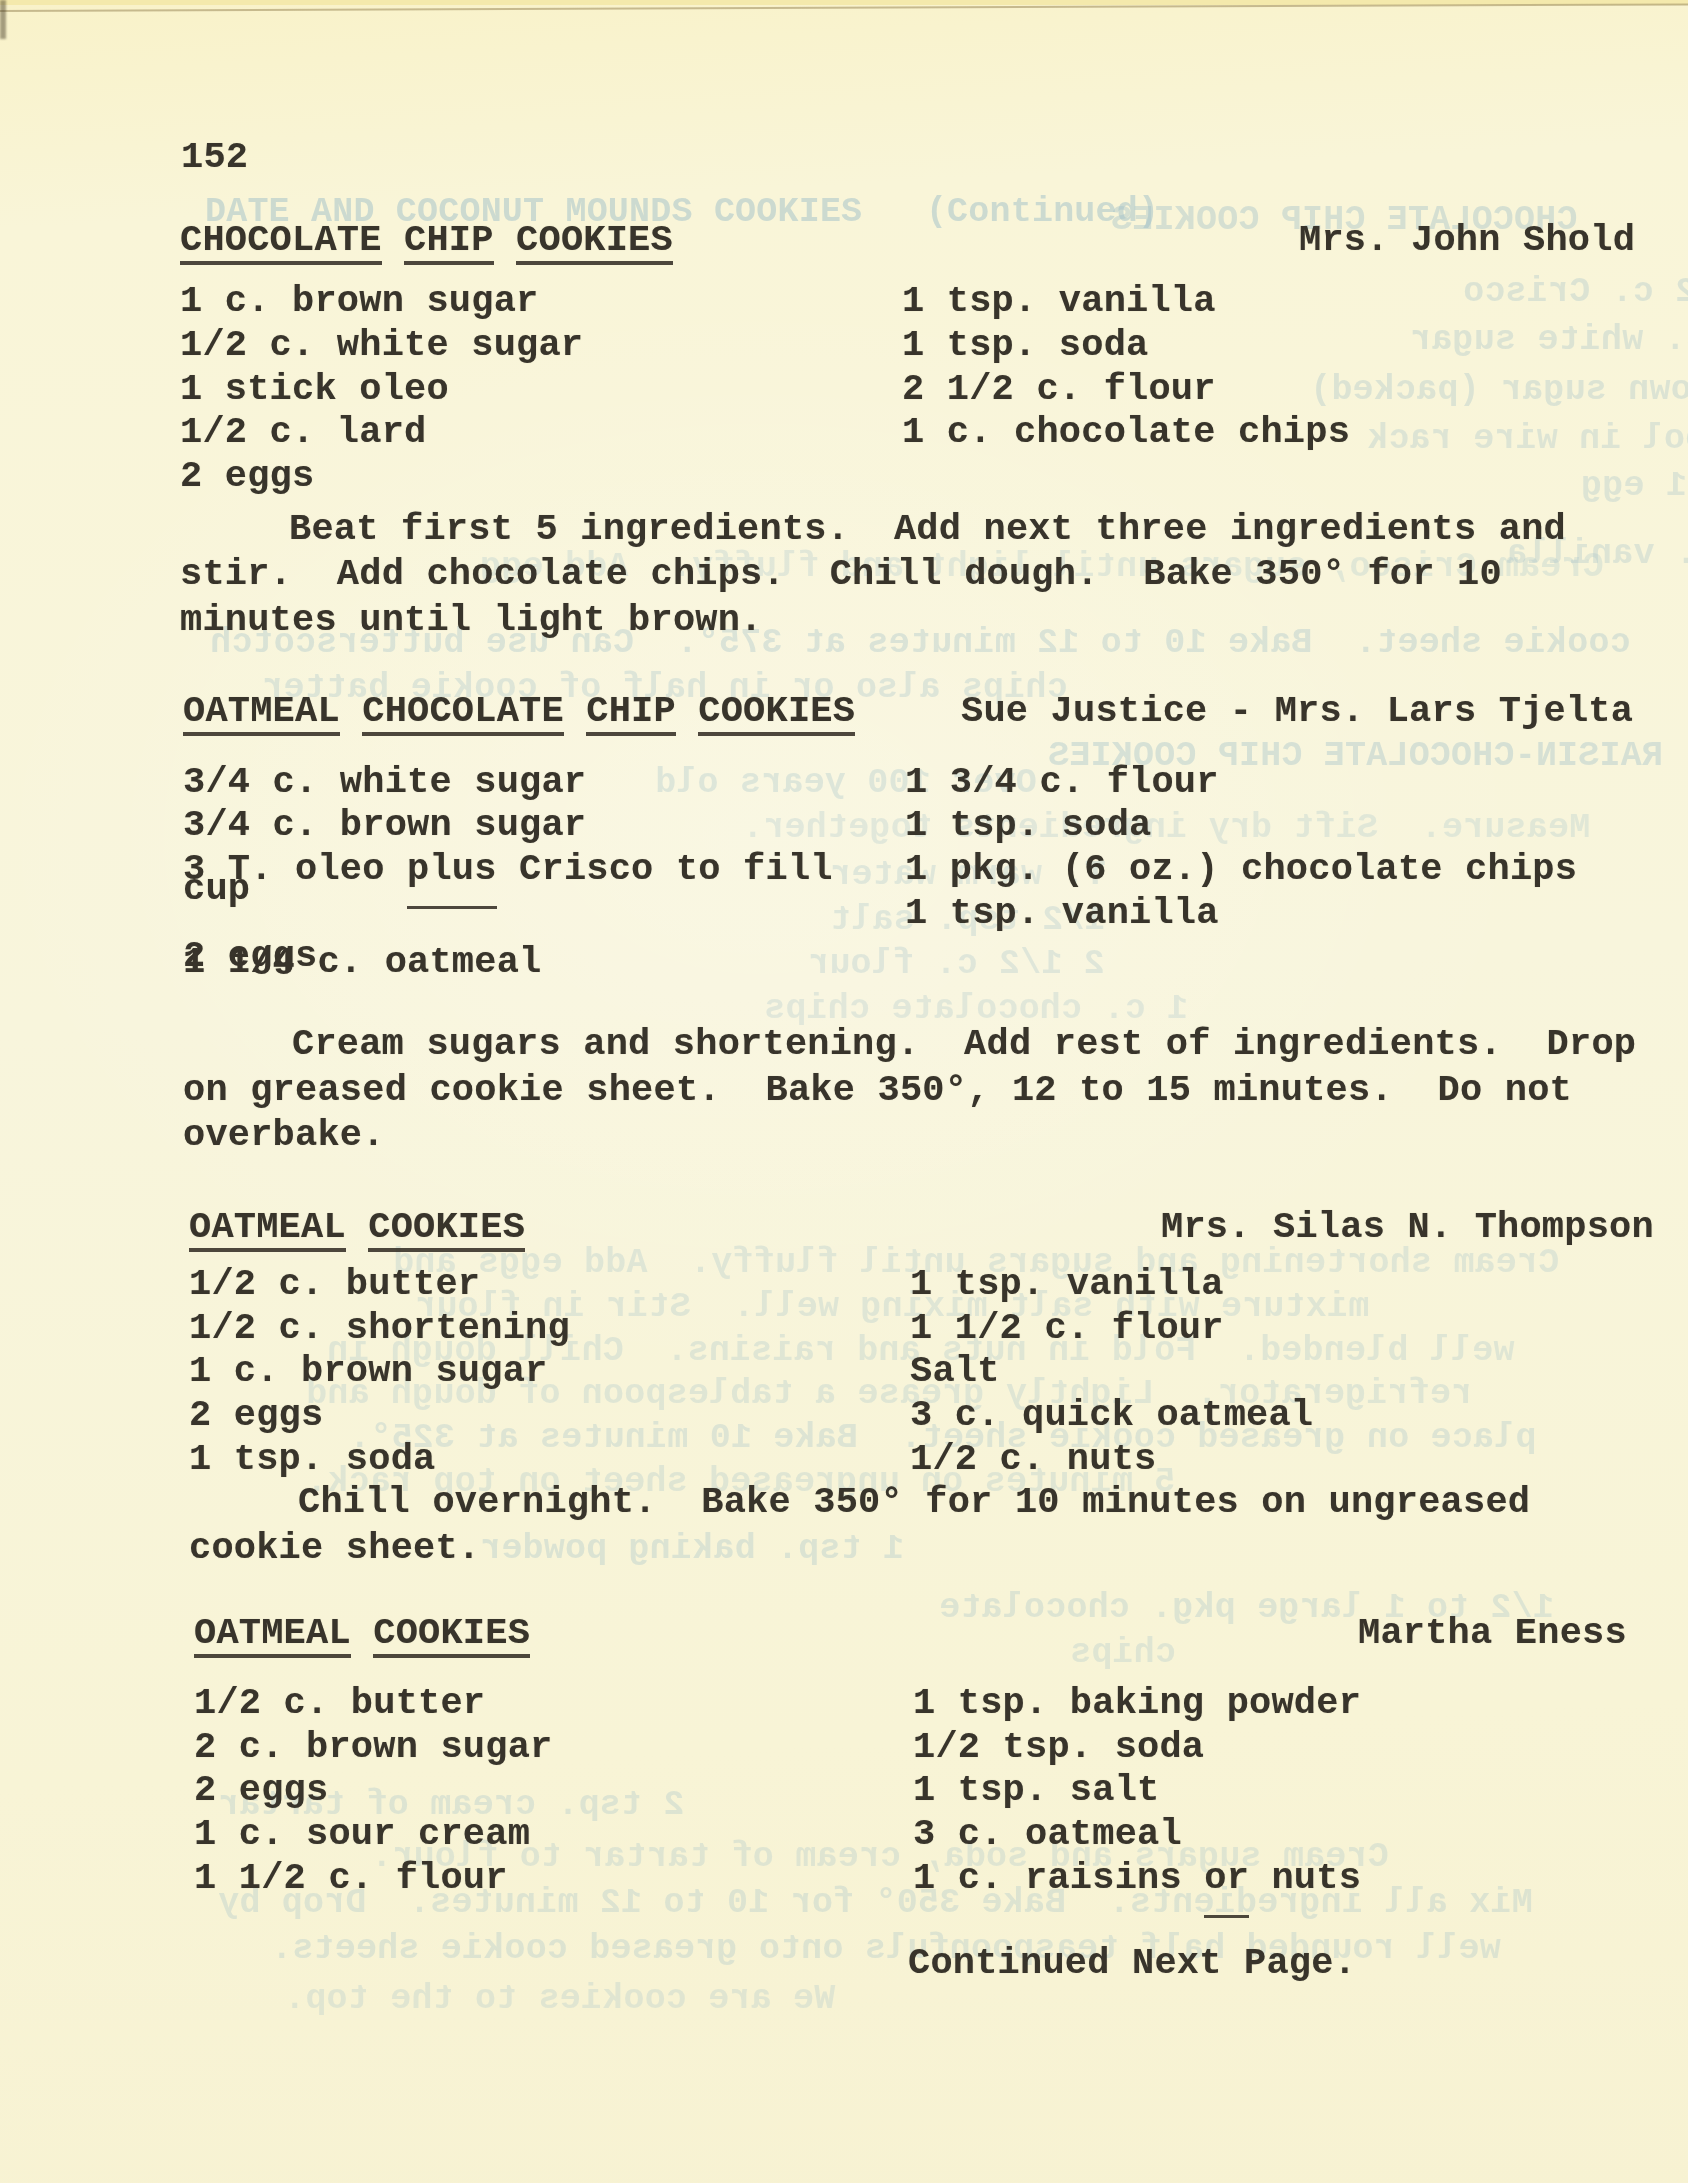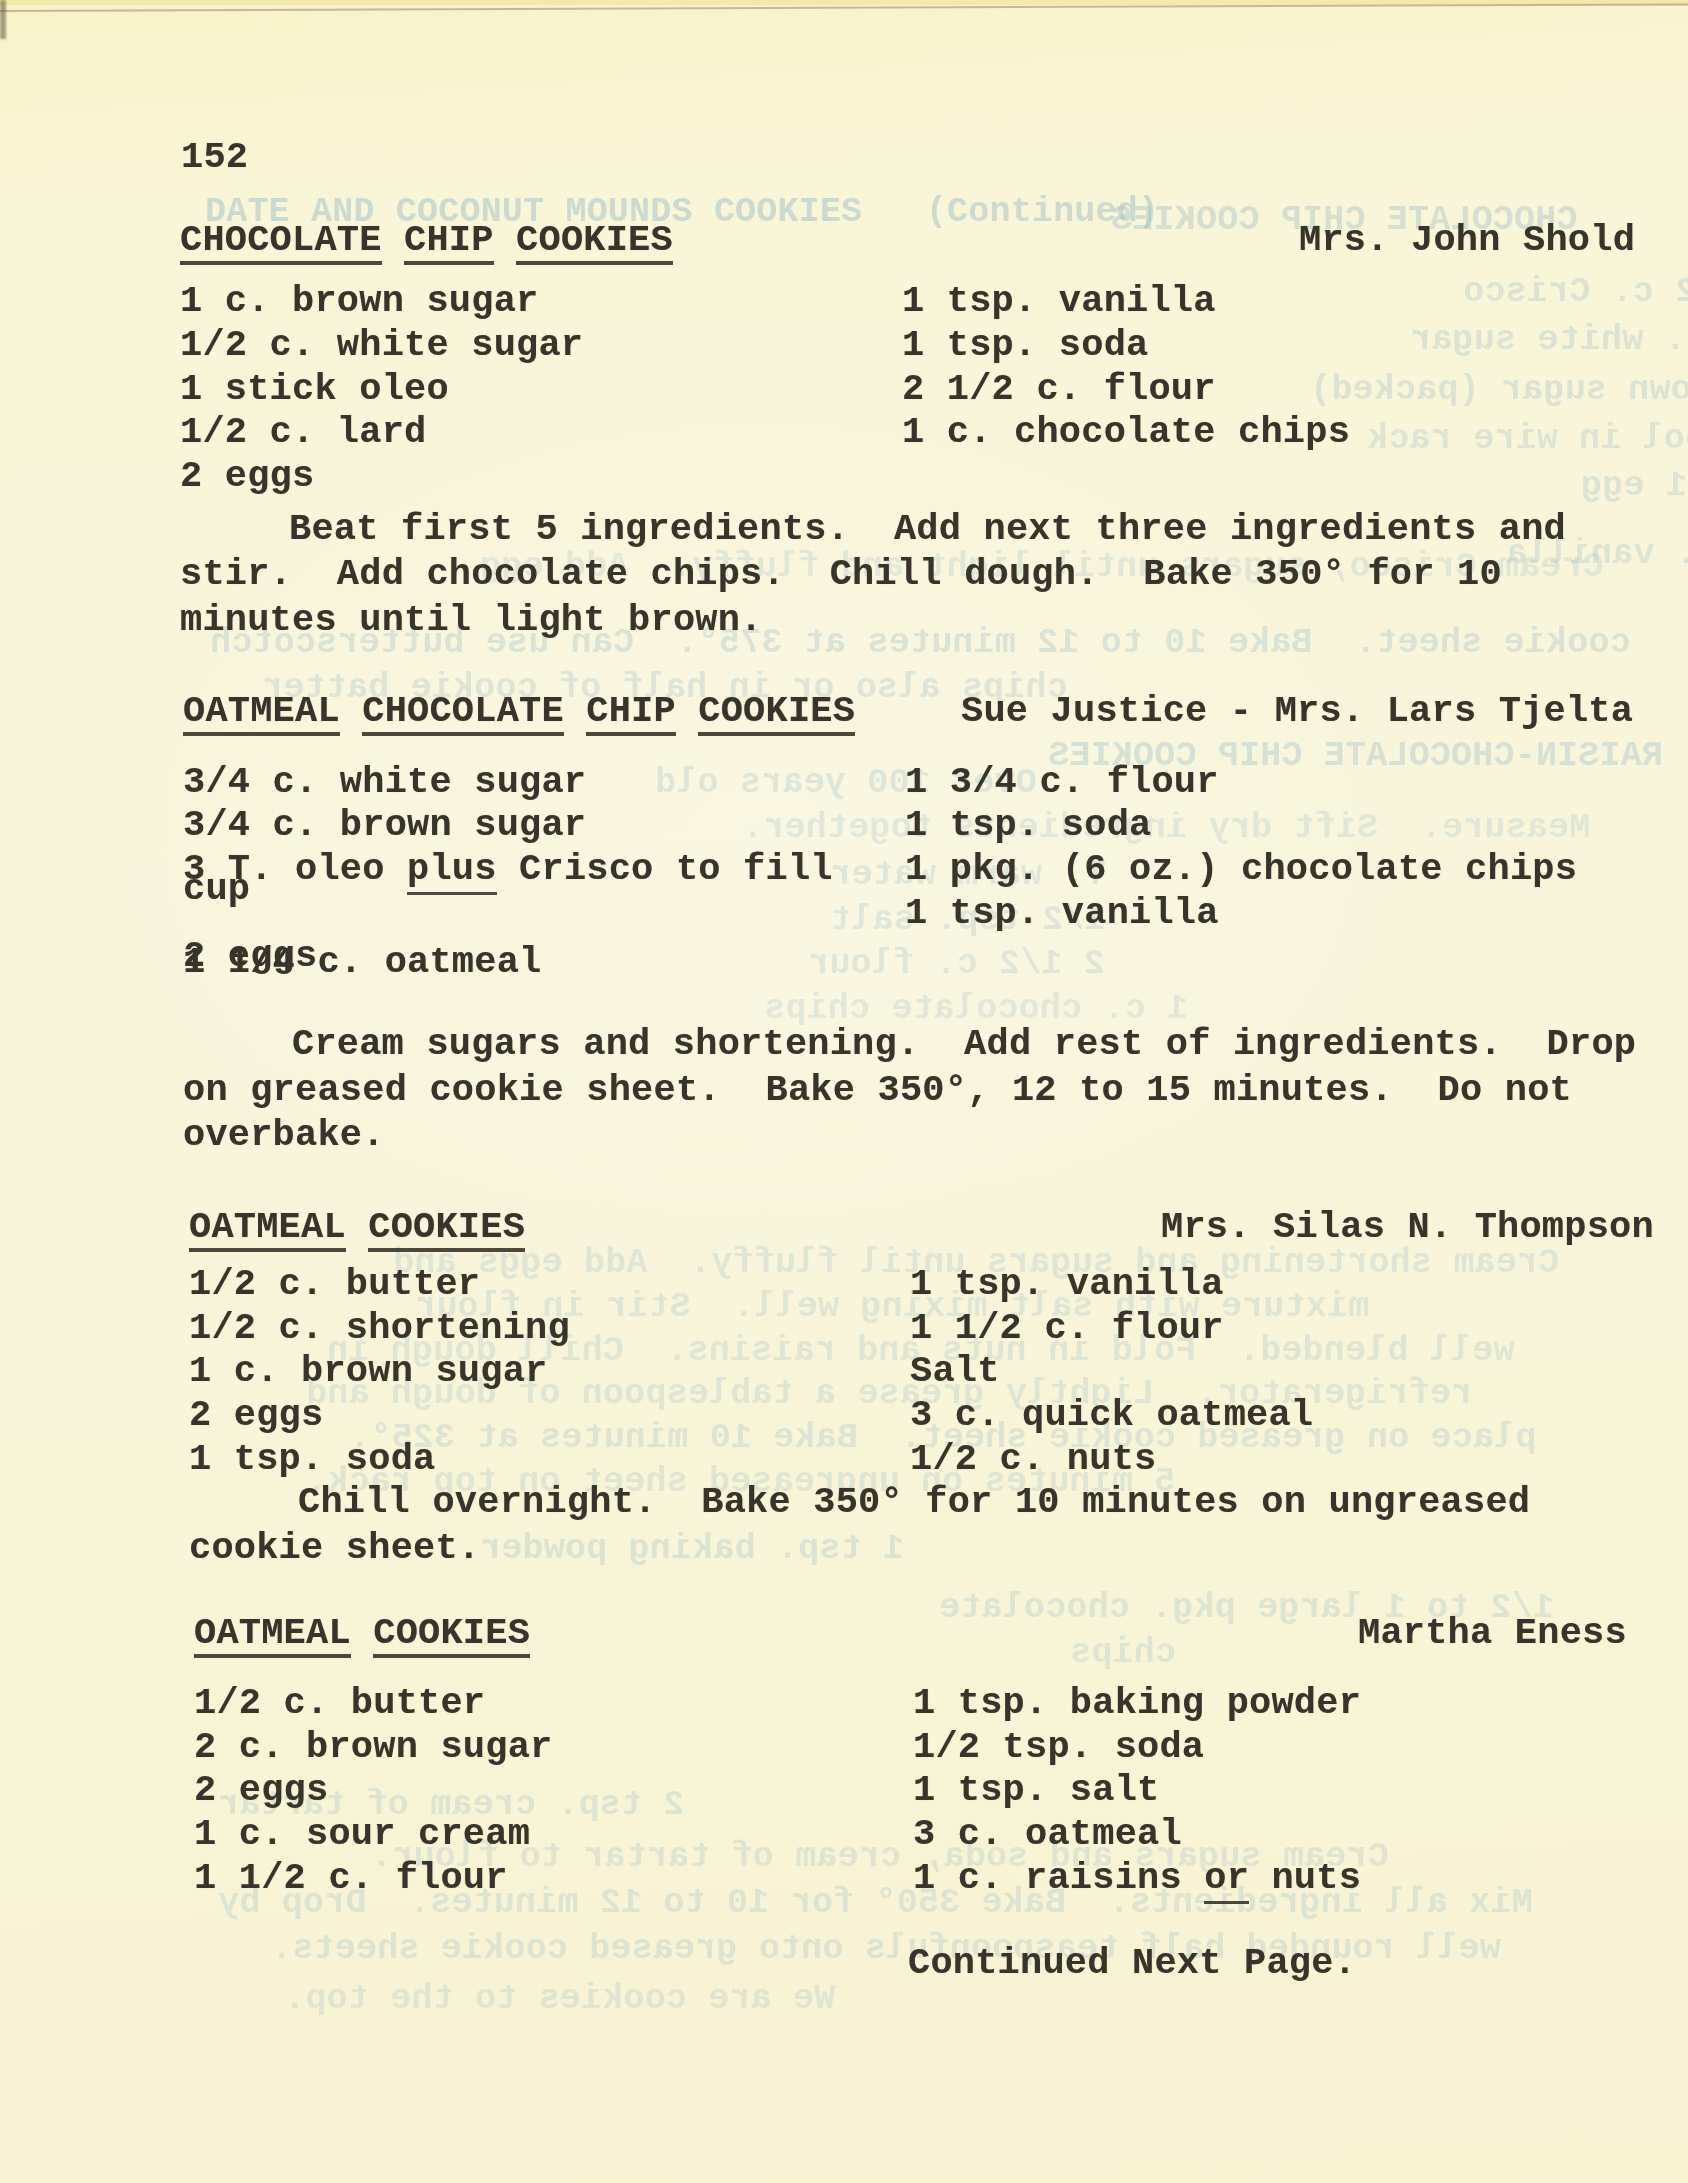--- a/index.html
+++ b/index.html
@@ -46,21 +46,21 @@
   .title .title-word {
     display: inline-block;
     line-height: 38px;
     border-bottom: 4.4px solid rgba(52,47,38,0.88);
     padding-bottom: 2px;
   }
 
   
   .uw {
     border-bottom: 3.9px solid rgba(52,47,38,0.88);
-    padding-bottom: 2px;
+    padding-bottom: 16px;
   }
 
   
   .ghost {
     position: absolute;
     font-size: 35px;
     line-height: 42px;
     font-weight: 700;
     color: #a0c0c9;
     white-space: pre;

